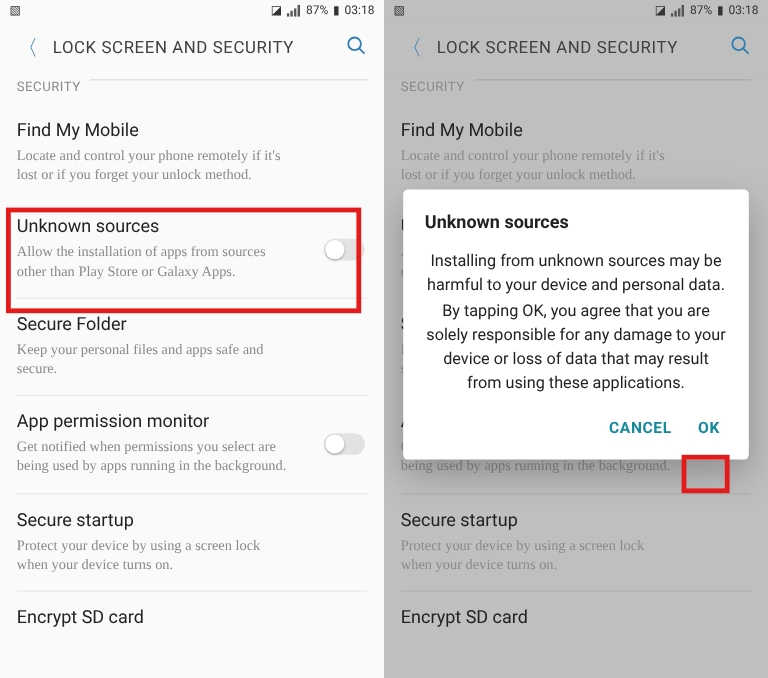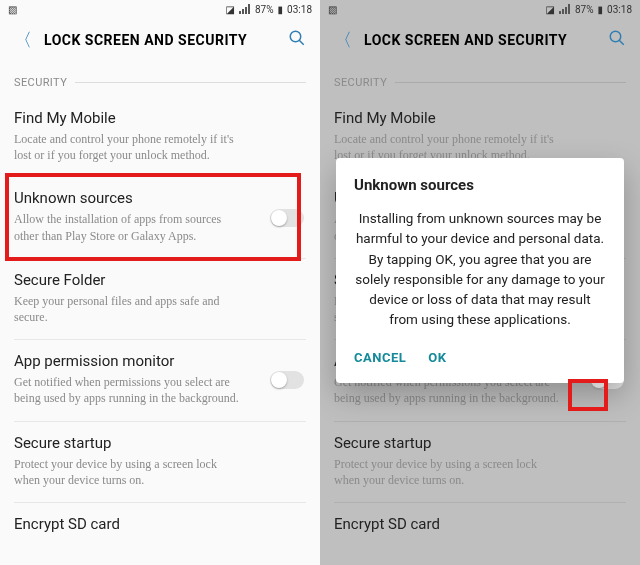--- a/index.html
+++ b/index.html
@@ -5,39 +5,39 @@
   * { box-sizing: border-box; margin: 0; padding: 0; font-family: -apple-system, Roboto, Arial, sans-serif; }
   body { background: #888; display: flex; width: 640px; height: 565px; overflow: hidden; }
   .phone { width: 320px; height: 565px; background: #fafafa; position: relative; overflow: hidden; }
   .phone.right { background: #bfbfbf; }
   .status-bar { height: 18px; display: flex; align-items: center; justify-content: flex-end; gap: 4px; padding: 0 8px; font-size: 10px; color: #333; background: #fafafa; }
   .phone.right .status-bar { background: #bfbfbf; }
   .status-bar .left-icon { margin-right: auto; }
   .header { display: flex; align-items: center; gap: 12px; padding: 10px 14px 10px 14px; background: #fafafa; }
   .phone.right .header { background: #bfbfbf; }
   .back-arrow { color: #2f7fb5; font-size: 18px; }
-  .header-title { font-weight: 700; font-size: 14px; letter-spacing: .5px; color: #000000; flex: 1; }
+  .header-title { font-weight: 400; font-size: 14px; letter-spacing: .5px; color: #404040; flex: 1; }
   .search { color: #2f7fb5; }
   .search svg { width: 18px; height: 18px; }
   .content { padding: 0 14px; }
-  .section-label-row { display: flex; align-items: center; gap: 8px; margin: 14px 0 8px 0; }
+  .section-label-row { display: flex; align-items: flex-start; gap: 8px; margin: 4px 0 8px 0; }
   .section-label { font-size: 11px; color: #8a8a8a; letter-spacing: .4px; }
   .section-divider { flex: 1; height: 1px; background: #ddd; }
   .phone.right .section-divider { background: #aaa; }
   .item { padding: 12px 0 14px 0; border-bottom: 1px solid #e7e7e7; position: relative; }
   .phone.right .item { border-bottom-color: #b0b0b0; }
   .item-title { font-size: 15px; color: #222; margin-bottom: 4px; }
   .item-sub { font-size: 12px; color: #8a8a8a; line-height: 1.35; max-width: 230px; font-family: Liberation Serif, serif; }
   .toggle { position: absolute; right: 2px; top: 50%; transform: translateY(-50%); width: 34px; height: 18px; border-radius: 10px; background: #e2e2e2; }
   .toggle::after { content: ""; position: absolute; top: 1px; left: 1px; width: 16px; height: 16px; border-radius: 50%; background: #fff; box-shadow: 0 1px 2px rgba(0,0,0,.3); }
   .highlight-red { border: 4px solid #e41b1b; position: absolute; pointer-events: none; }
   .dialog { position: absolute; left: 16px; right: 16px; top: 158px; background: #fff; border-radius: 4px; box-shadow: 0 12px 30px rgba(0,0,0,.25); padding: 18px 18px 10px 18px; }
   .dialog-title { font-size: 15px; font-weight: 700; color: #222; margin-bottom: 14px; }
   .dialog-body { font-size: 13.5px; line-height: 1.5; color: #222; margin-bottom: 14px; text-align: center; }
-  .dialog-actions { display: flex; justify-content: flex-start; gap: 22px; padding: 6px 6px 8px 0; }
+  .dialog-actions { display: flex; justify-content: flex-end; gap: 22px; padding: 6px 6px 8px 0; }
   .dialog-btn { font-size: 13px; font-weight: 700; color: #148a9a; letter-spacing: .5px; }
   .sig { width:12px; height:10px; display:inline-block; }
 </style>
 </head>
 <body>
 
 <div class="phone">
   <div class="status-bar">
     <span class="left-icon">▧</span>
     <span>◪</span>

